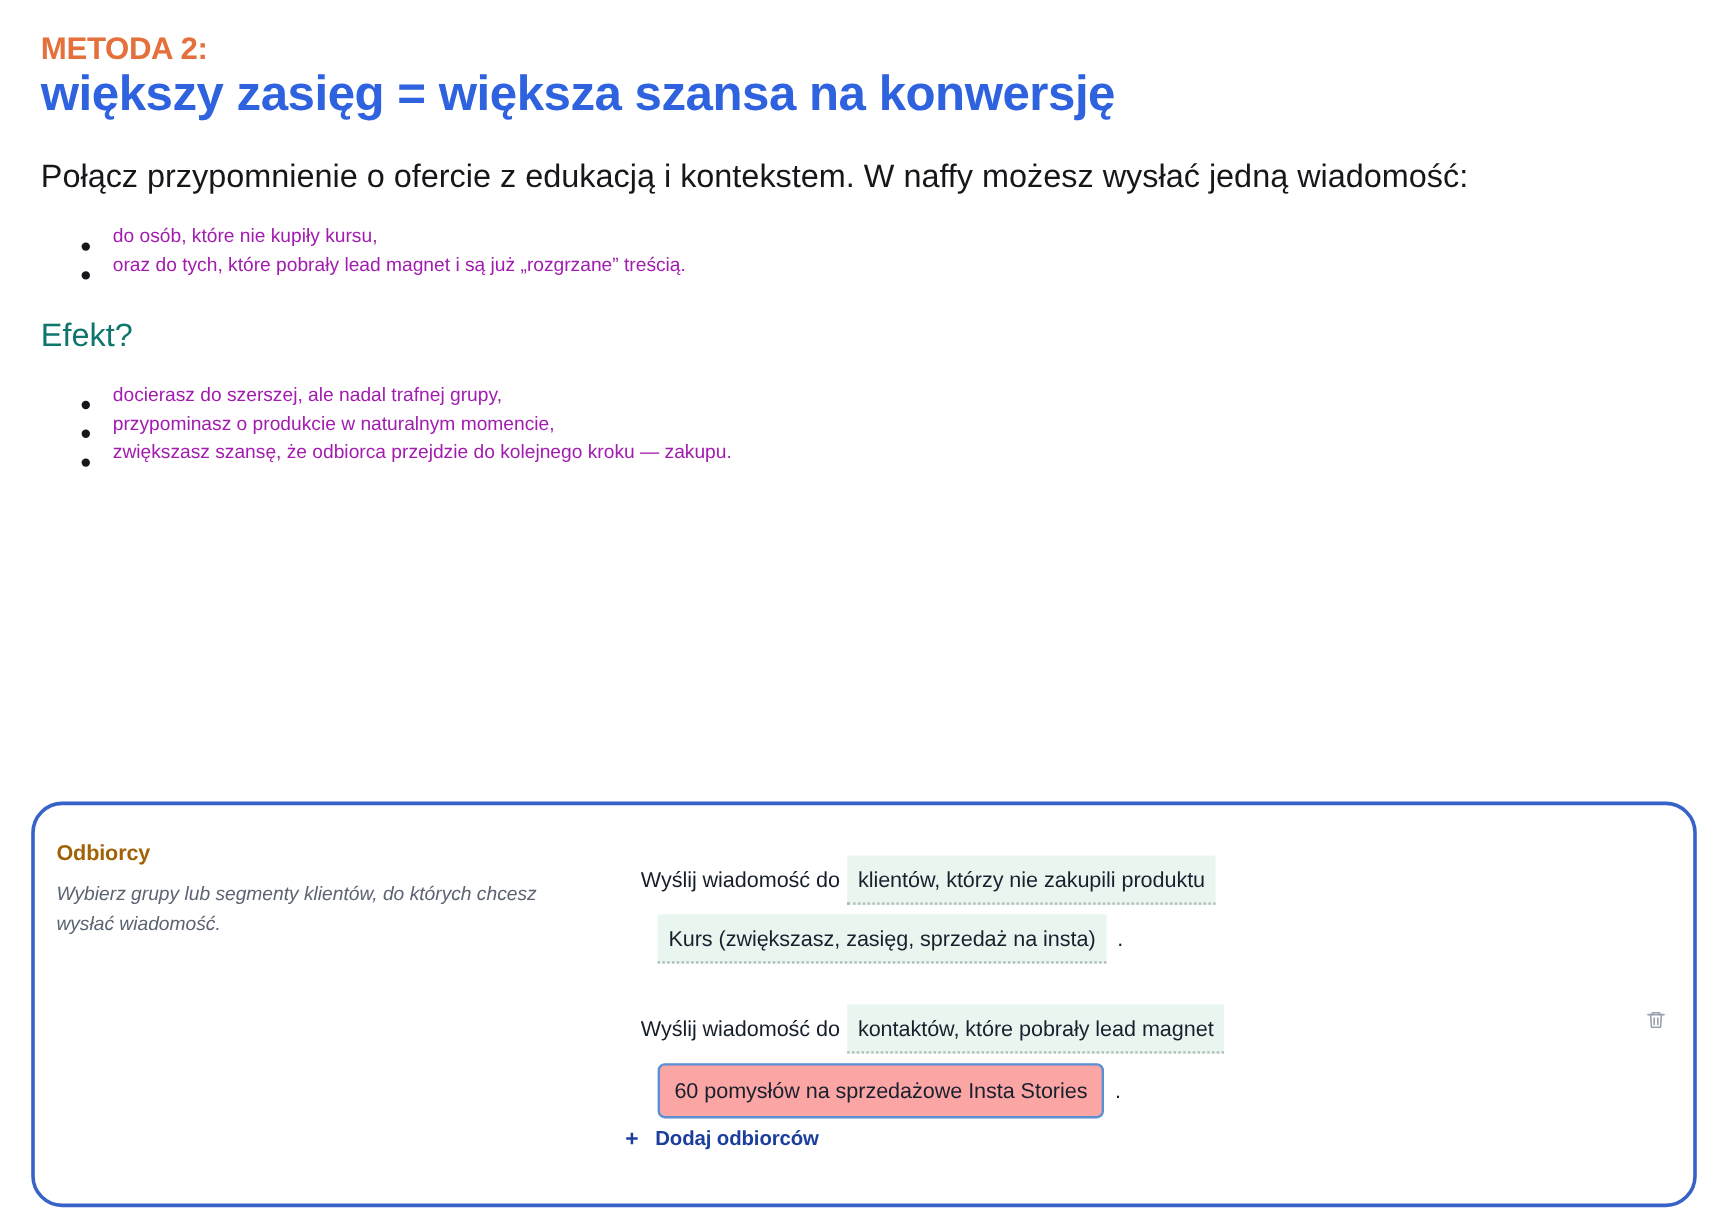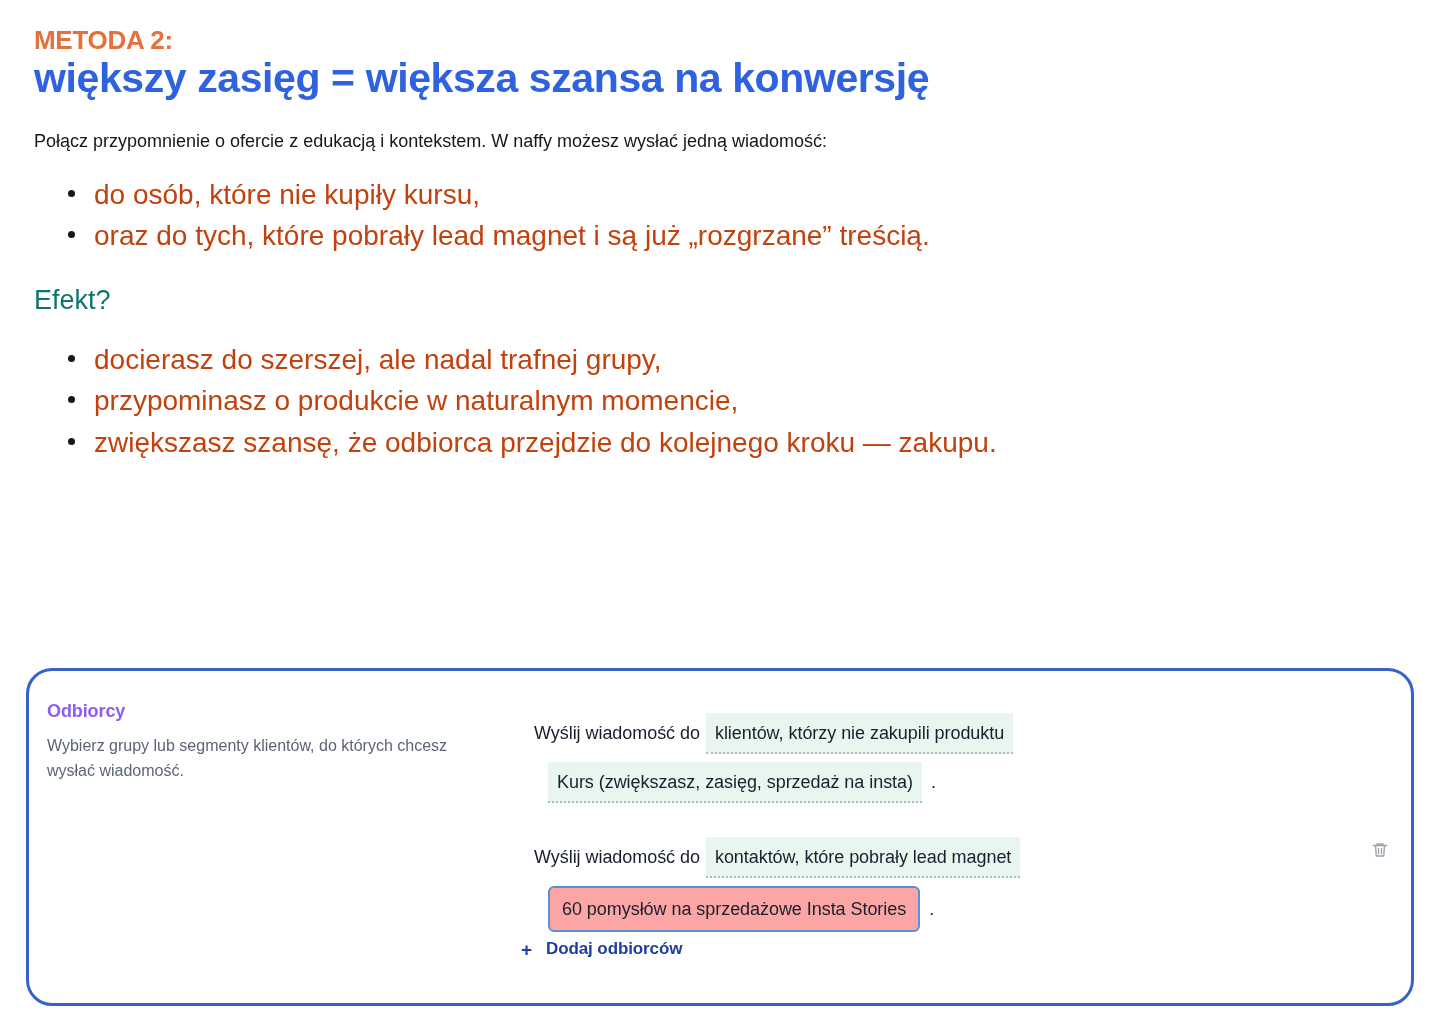--- a/index.html
+++ b/index.html
@@ -41,37 +41,37 @@
     font-weight: 800;
     letter-spacing: -0.4px;
     color: #2f62de;
     line-height: 1.16;
     margin: 0;
   }
 
   
   .intro {
     margin: 26px 0 0 0;
-    font-size: 18px;
+    font-size: 27px;
     line-height: 1.34;
     color: #16171a;
     max-width: 1340px;
     font-weight: 400;
   }
 
   ul.bullets {
     margin: 22px 0 0 0;
     padding: 0 0 0 60px;
     list-style: none;
   }
   ul.bullets li {
     position: relative;
-    font-size: 28px;
+    font-size: 16px;
     line-height: 1.40;
-    color: #c2410c;
+    color: #a21caf;
     margin: 0 0 2px 0;
   }
   ul.bullets li::before {
     content: "";
     position: absolute;
     left: -26px;
     top: 15px;
     width: 7px;
     height: 7px;
     border-radius: 50%;
@@ -119,30 +119,31 @@
 
   .recipients-head {
     position: absolute;
     left: 18px;
     top: 30px;
     width: 430px;
   }
   .recipients-title {
     font-size: 18px;
     font-weight: 700;
-    color: #8b5cf6;
+    color: #a16207;
     letter-spacing: -0.1px;
     margin: 0 0 12px 0;
   }
   .recipients-desc {
     font-size: 16px;
     line-height: 1.55;
     color: #5c6472;
     margin: 0;
     max-width: 405px;
+    font-style: italic;
   }
 
   .rule-area {
     position: absolute;
     left: 480px;
     top: 42px;
     width: 860px;
     margin-left: 25px;
   }
 

